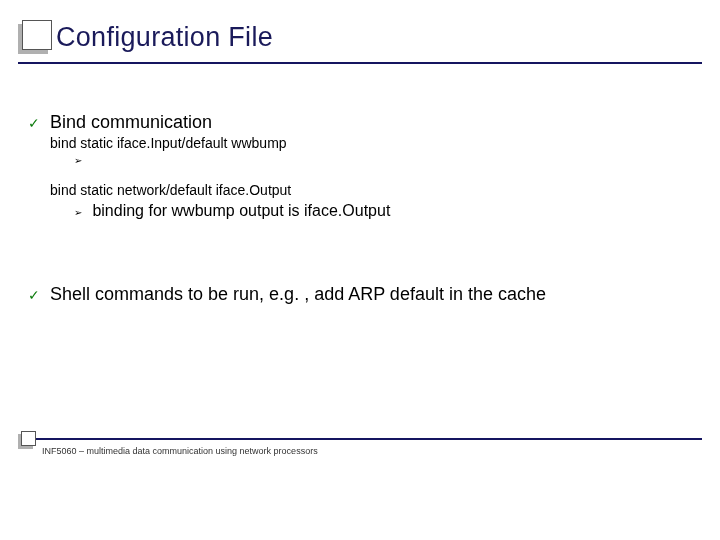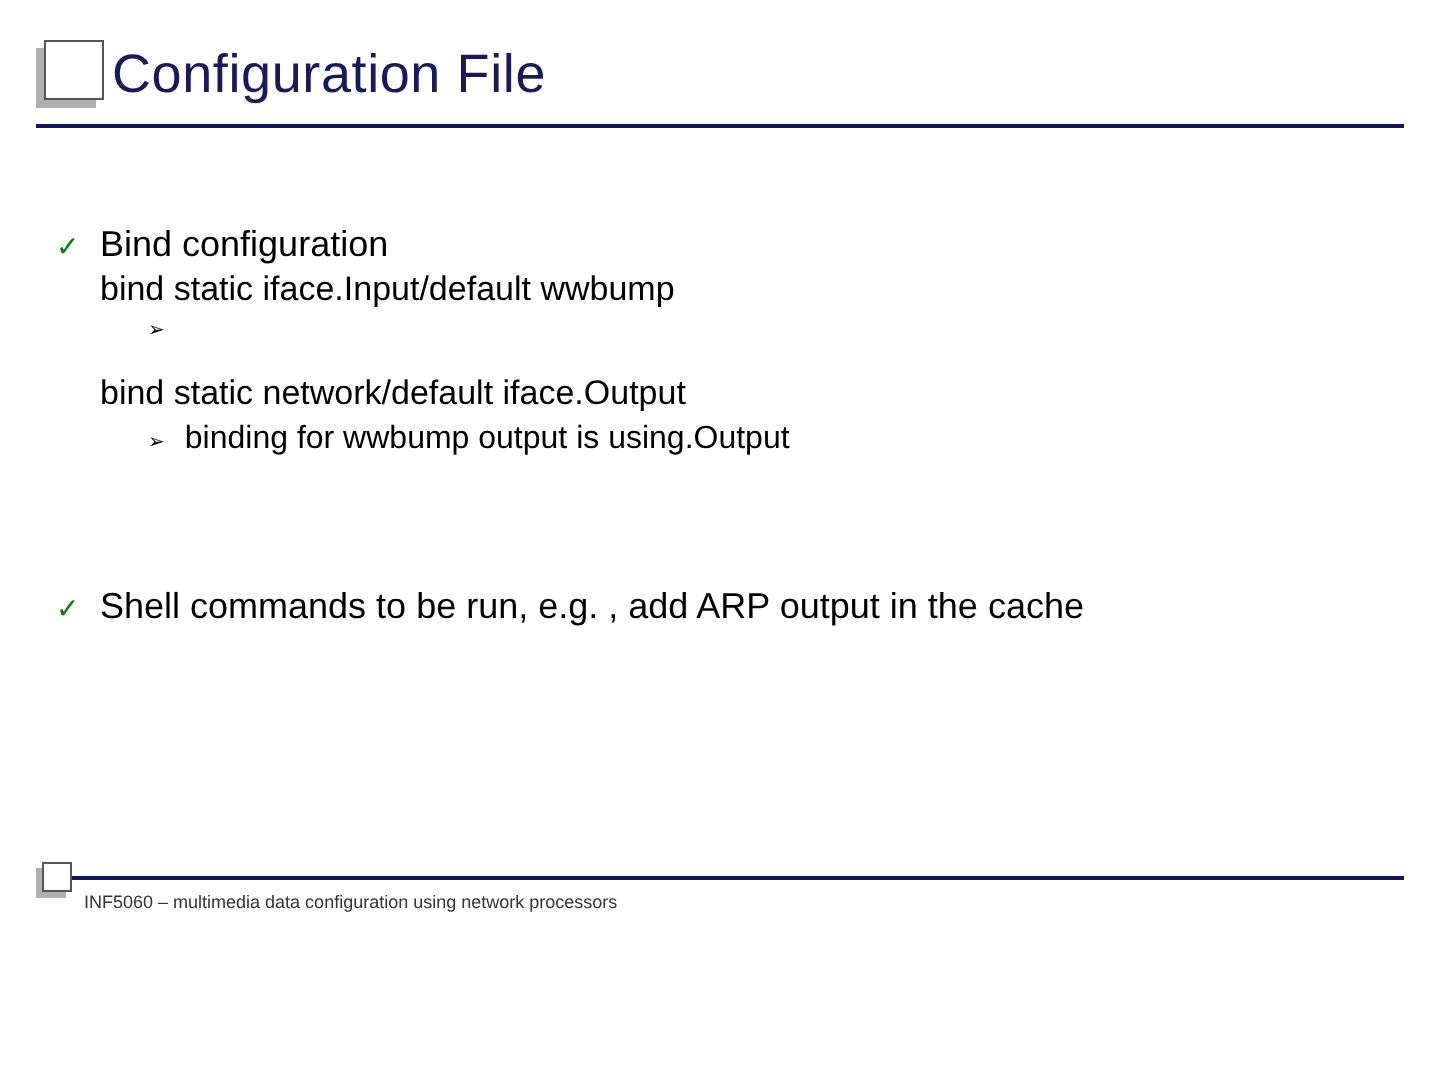--- a/index.html
+++ b/index.html
@@ -12,21 +12,21 @@
   .title-box-front { position: absolute; top: 0; left: 4px; width: 30px; height: 30px; background: #fff; border: 1px solid #555; }
   .title-text { font-size: 27px; color: #1a1a5a; letter-spacing: 0.3px; }
   .title-underline { position: absolute; top: 62px; left: 18px; right: 18px; height: 2px; background: #151560; }
 
   .content { position: absolute; top: 112px; left: 28px; right: 28px; }
 
   .check-row { display: flex; align-items: baseline; margin-bottom: 2px; }
   .check { color: #0b7a0b; font-size: 14px; margin-right: 8px; width: 14px; flex-shrink: 0; }
   .check-text { font-size: 18px; color: #000; }
 
-  .config-line { font-size: 17px; color: #000; margin-left: 22px; margin-top: 0; margin-bottom: 2px; }
+  .config-line { font-size: 14px; color: #000; margin-left: 22px; margin-top: 0; margin-bottom: 2px; }
 
   .arrow-row { display: flex; align-items: baseline; margin-left: 46px; margin-top: 4px; margin-bottom: 16px; }
   .arrow { font-size: 10px; color: #000; margin-right: 10px; }
   .arrow-text { font-size: 16px; color: #000; }
 
   .gap-lg { height: 48px; }
 
   .footer-line { position: absolute; bottom: 28px; left: 18px; right: 18px; height: 2px; background: #151560; }
   .footer-box { position: absolute; bottom: 19px; left: 18px; width: 18px; height: 18px; }
   .footer-box-shadow { position: absolute; top: 3px; left: 0; width: 15px; height: 15px; background: #b0b0b0; }
@@ -45,42 +45,42 @@
       <div class="title-box-front"></div>
     </div>
     <div class="title-text">Configuration File</div>
   </div>
   <div class="title-underline"></div>
 
   <div class="content">
 
     <div class="check-row">
       <span class="check">✓</span>
-      <span class="check-text">Bind configuration</span>
+      <span class="check-text">Bind communication</span>
     </div>
     <div class="config-line">bind static iface.Input/default wwbump</div>
     <div class="arrow-row">
       <span class="arrow">➢</span>
     </div>
 
     <div class="config-line">bind static network/default iface.Output</div>
     <div class="arrow-row">
       <span class="arrow">➢</span>
-      <span class="arrow-text">binding for wwbump output is using.Output</span>
+      <span class="arrow-text">binding for wwbump output is iface.Output</span>
     </div>
 
     <div class="gap-lg"></div>
 
     <div class="check-row">
       <span class="check">✓</span>
-      <span class="check-text">Shell commands to be run, e.g. , add ARP output in the cache</span>
+      <span class="check-text">Shell commands to be run, e.g. , add ARP default in the cache</span>
     </div>
 
   </div>
 
   <div class="footer-line"></div>
   <div class="footer-box">
     <div class="footer-box-shadow"></div>
     <div class="footer-box-front"></div>
   </div>
-  <div class="footer-left">INF5060 – multimedia data configuration using network processors</div>
+  <div class="footer-left">INF5060 – multimedia data communication using network processors</div>
 
 </div>
 
 </body></html>

